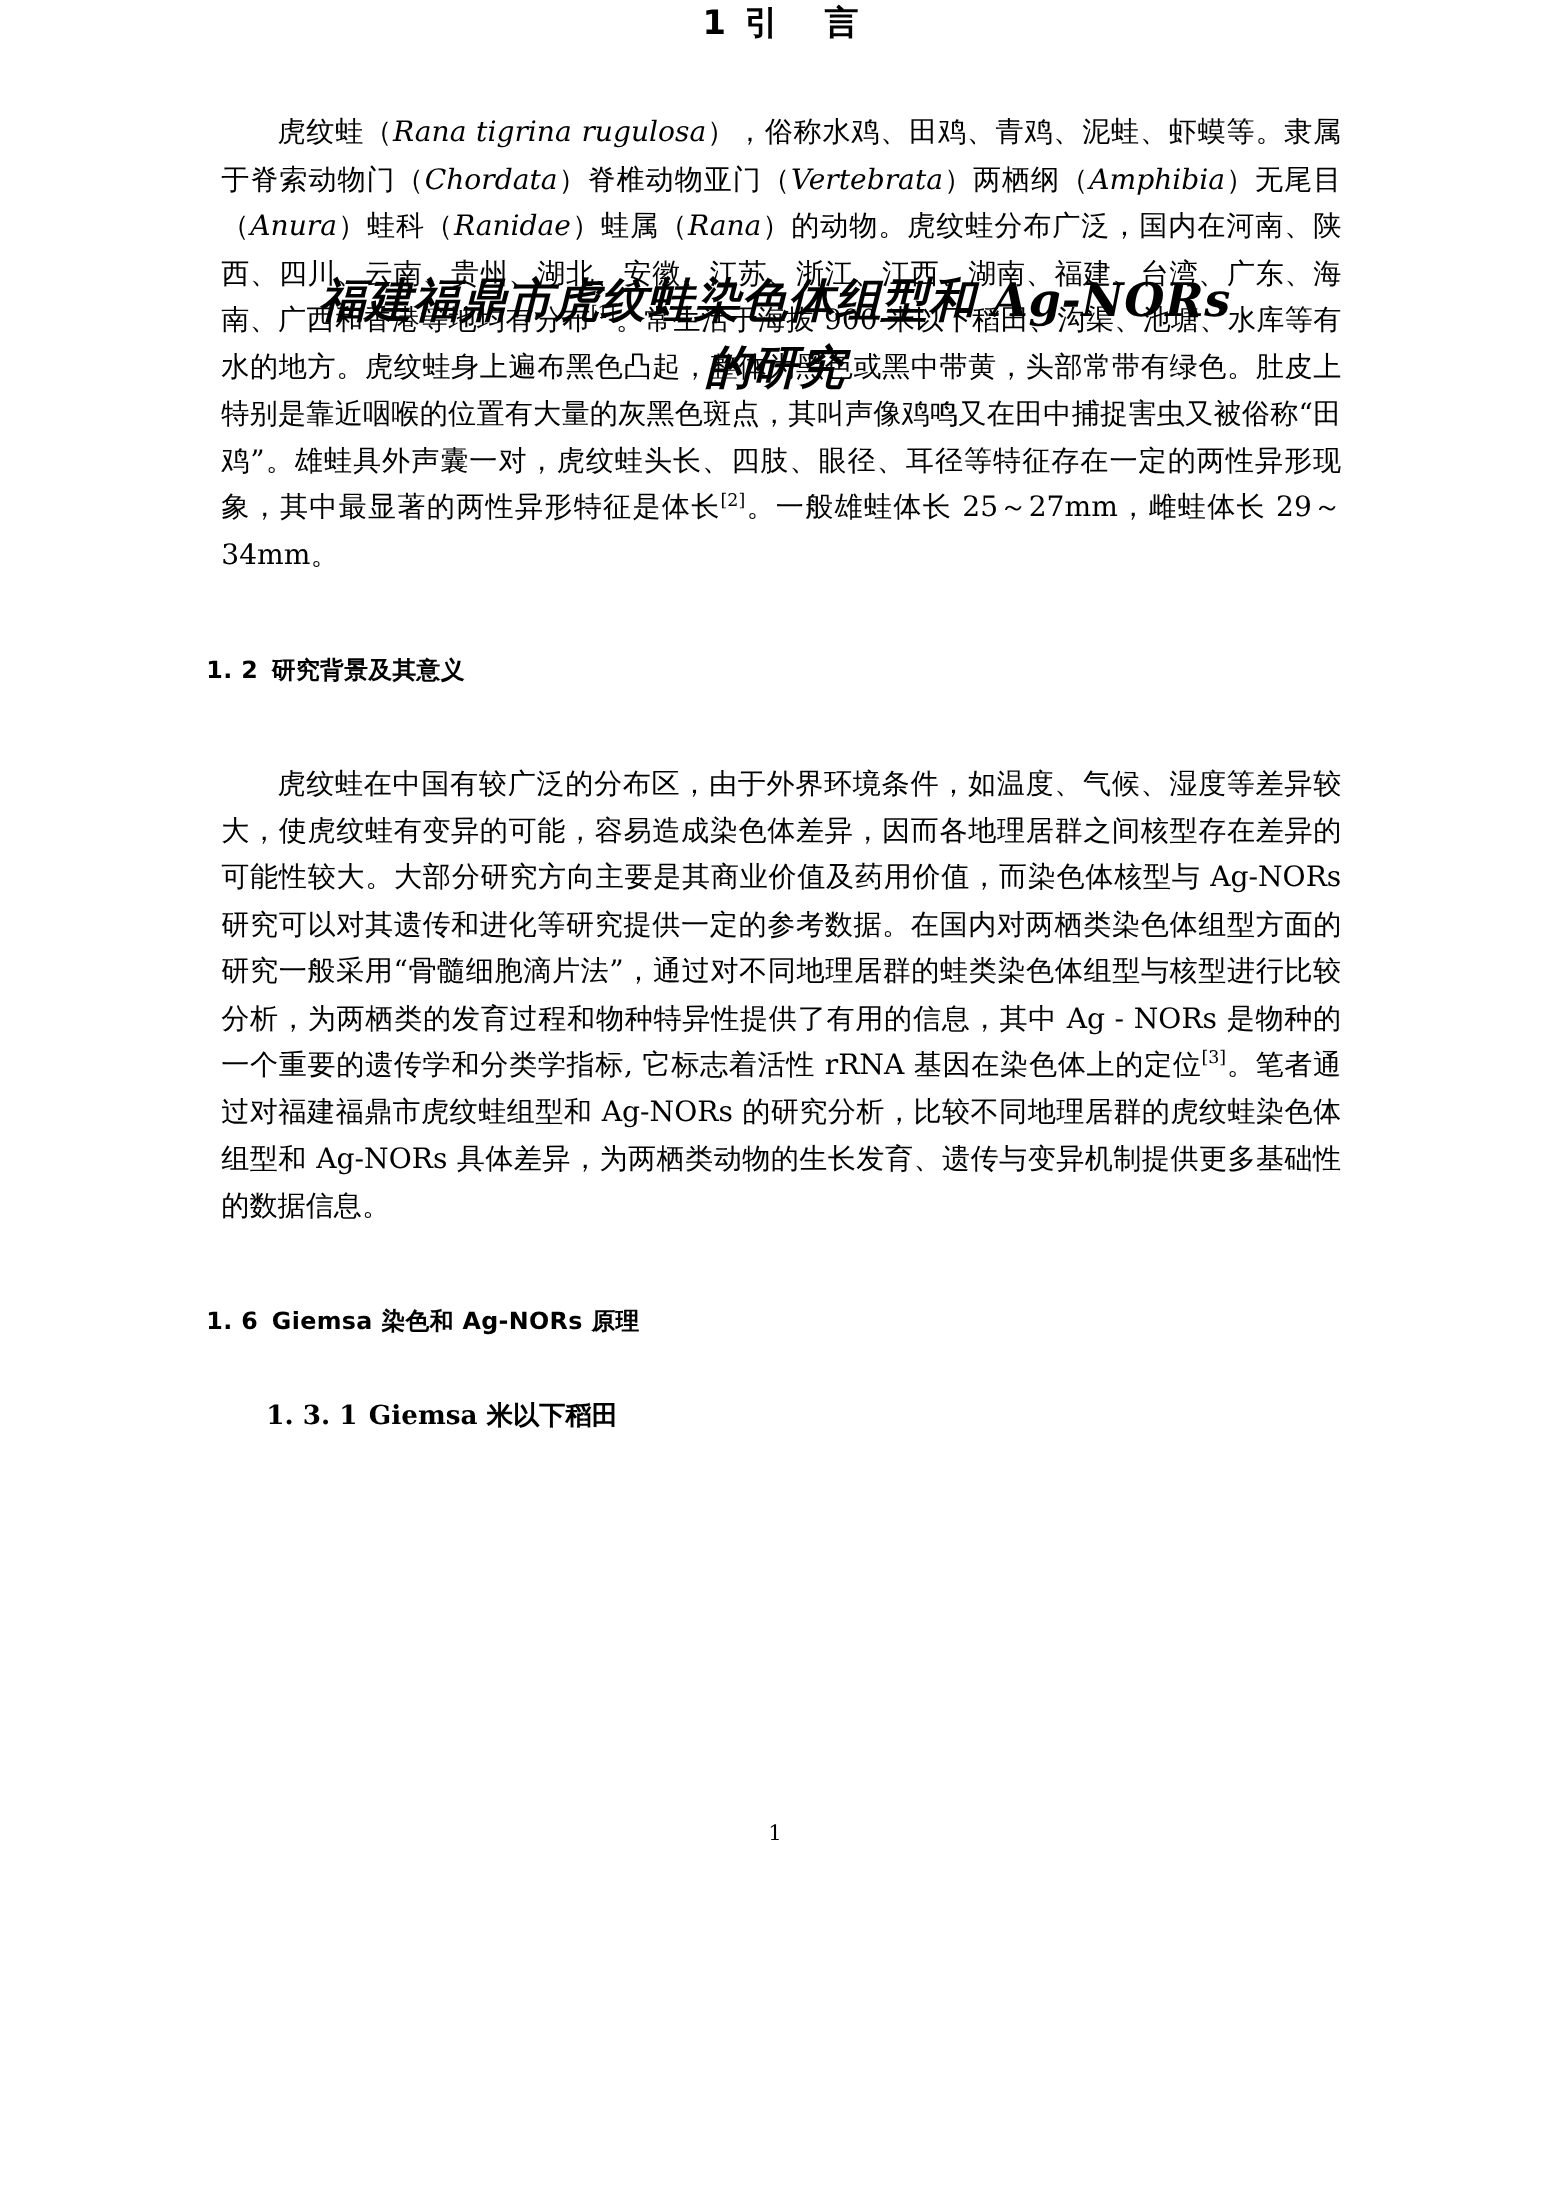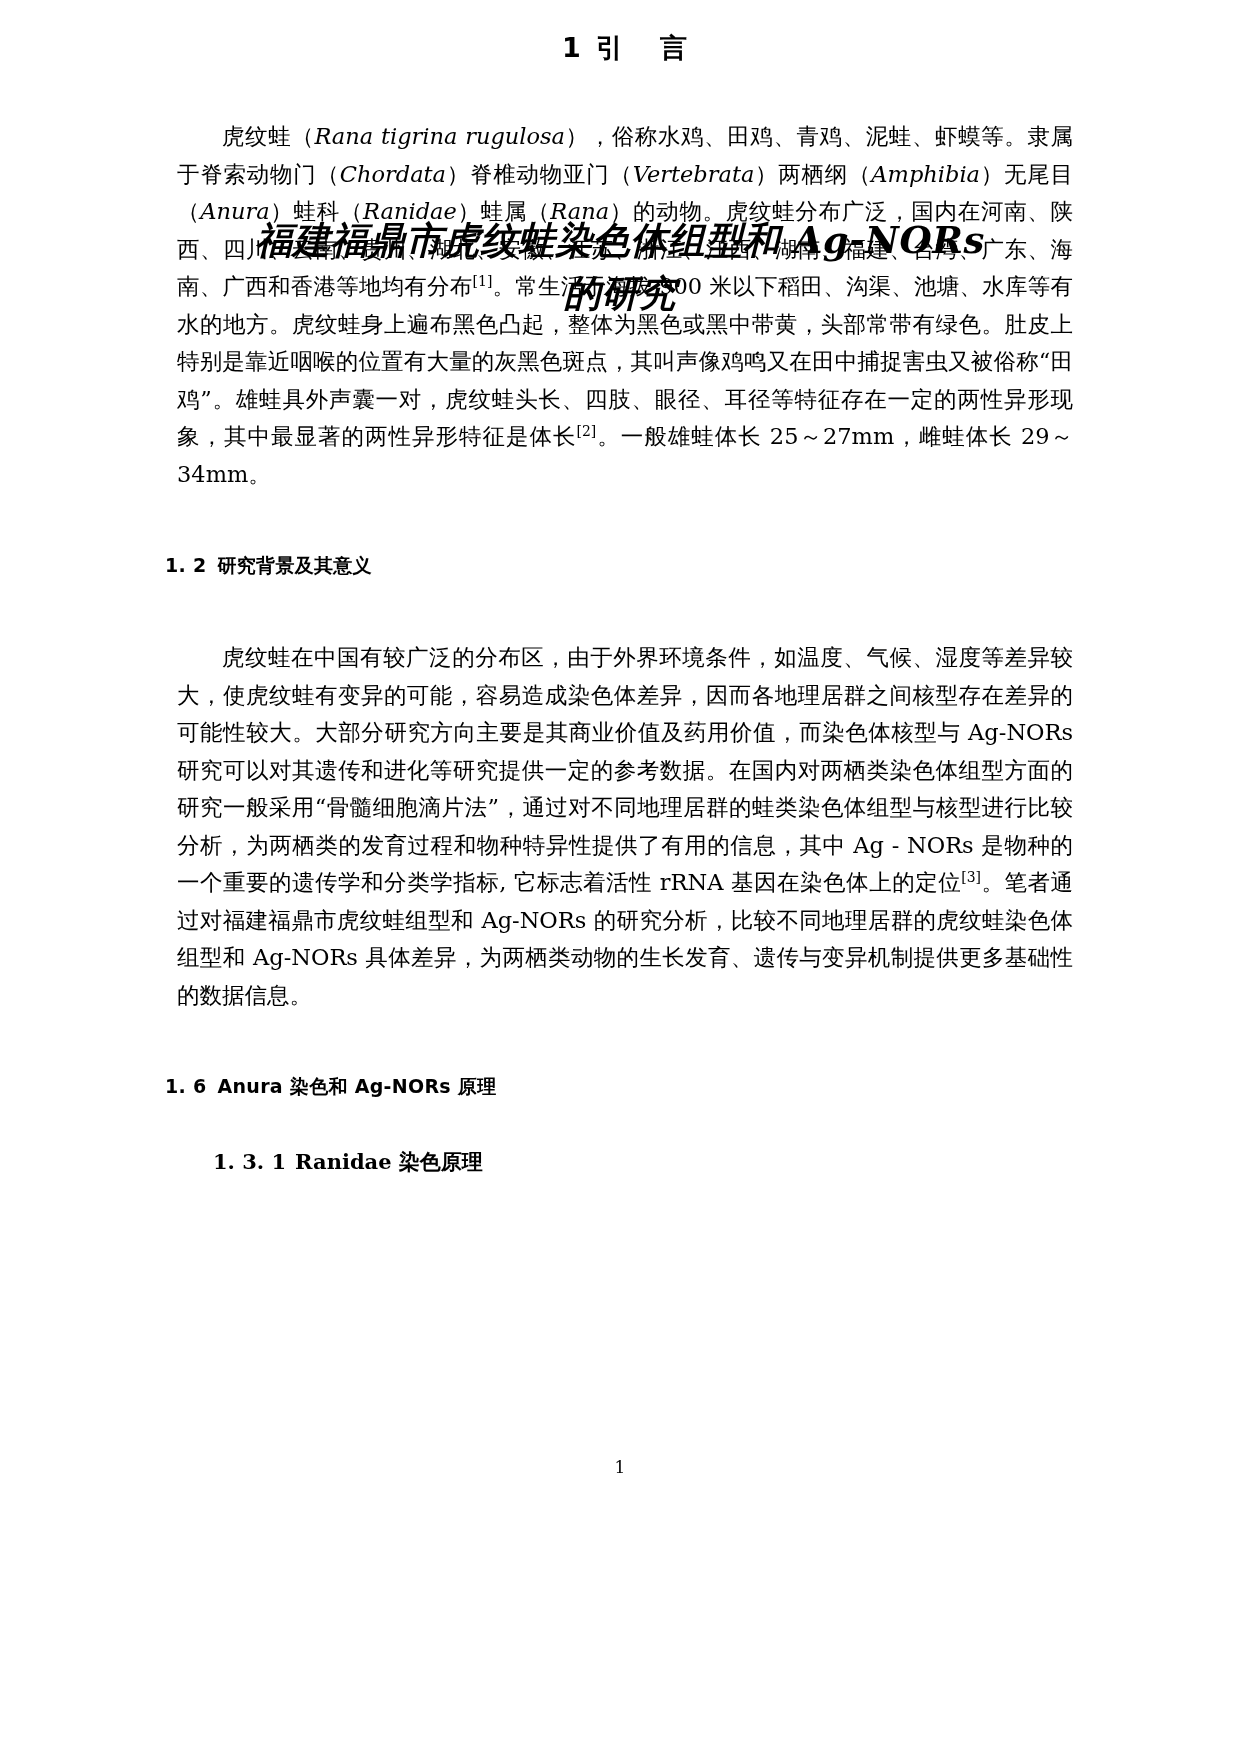--- a/index.html
+++ b/index.html
@@ -33,21 +33,20 @@
     font-weight: bold;
     font-size: 37px;
     line-height: 1.44;
     letter-spacing: 0.5px;
     font-style: italic;
   }
 
   
   .chapter-heading {
     margin: 0;
-    padding-top: 30px;
     text-align: center;
     font-family: "DejaVu Sans", "Liberation Sans", sans-serif;
     font-weight: bold;
     font-size: 27px;
     letter-spacing: 1px;
   }
   .chapter-heading .gap {
     display: inline-block;
     width: 36px;
   }
@@ -140,27 +139,27 @@
       <span class="snum">1. 2</span><span>研究背景及其意义</span>
     </h3>
 
     <div class="sp-d"></div>
 
     <p class="body-par"><span>虎纹蛙在中国有较广泛的分布区，由于外界环境条件，如温度、气候、湿度等差异较大，使虎纹蛙有变异的可能，容易造成染色体差异，因而各地理居群之间核型存在差异的可能性较大。大部分研究方向主要是其商业价值及药用价值，而染色体核型与 Ag-NORs 研究可以对其遗传和进化等研究提供一定的参考数据。在国内对两栖类染色体组型方面的研究一般采用“骨髓细胞滴片法”，通过对不同地理居群的蛙类染色体组型与核型进行比较分析，为两栖类的发育过程和物种特异性提供了有用的信息，其中 Ag - NORs 是物种的一个重要的遗传学和分类学指标, 它标志着活性 rRNA 基因在染色体上的定位</span><sup>[3]</sup><span>。笔者通过对福建福鼎市虎纹蛙组型和 Ag-NORs 的研究分析，比较不同地理居群的虎纹蛙染色体组型和 Ag-NORs 具体差异，为两栖类动物的生长发育、遗传与变异机制提供更多基础性的数据信息。</span></p>
 
     <div class="sp-d"></div>
 
     <h3 class="section-heading">
-      <span class="snum">1. 6</span><span>Anura 染色和 Ag-NORs 原理</span>
+      <span class="snum">1. 6</span><span>Giemsa 染色和 Ag-NORs 原理</span>
     </h3>
 
     <div class="sp-d"></div>
 
     <h4 class="subsection-heading">
-      <span class="ssnum">1. 3. 1</span><span>Ranidae 染色原理</span>
+      <span class="ssnum">1. 3. 1</span><span>Giemsa 米以下稻田</span>
     </h4>
 
     <div class="sp-f"></div>
 
 
   </div>
 
   <div class="page-number">1</div>
 
 </div>

